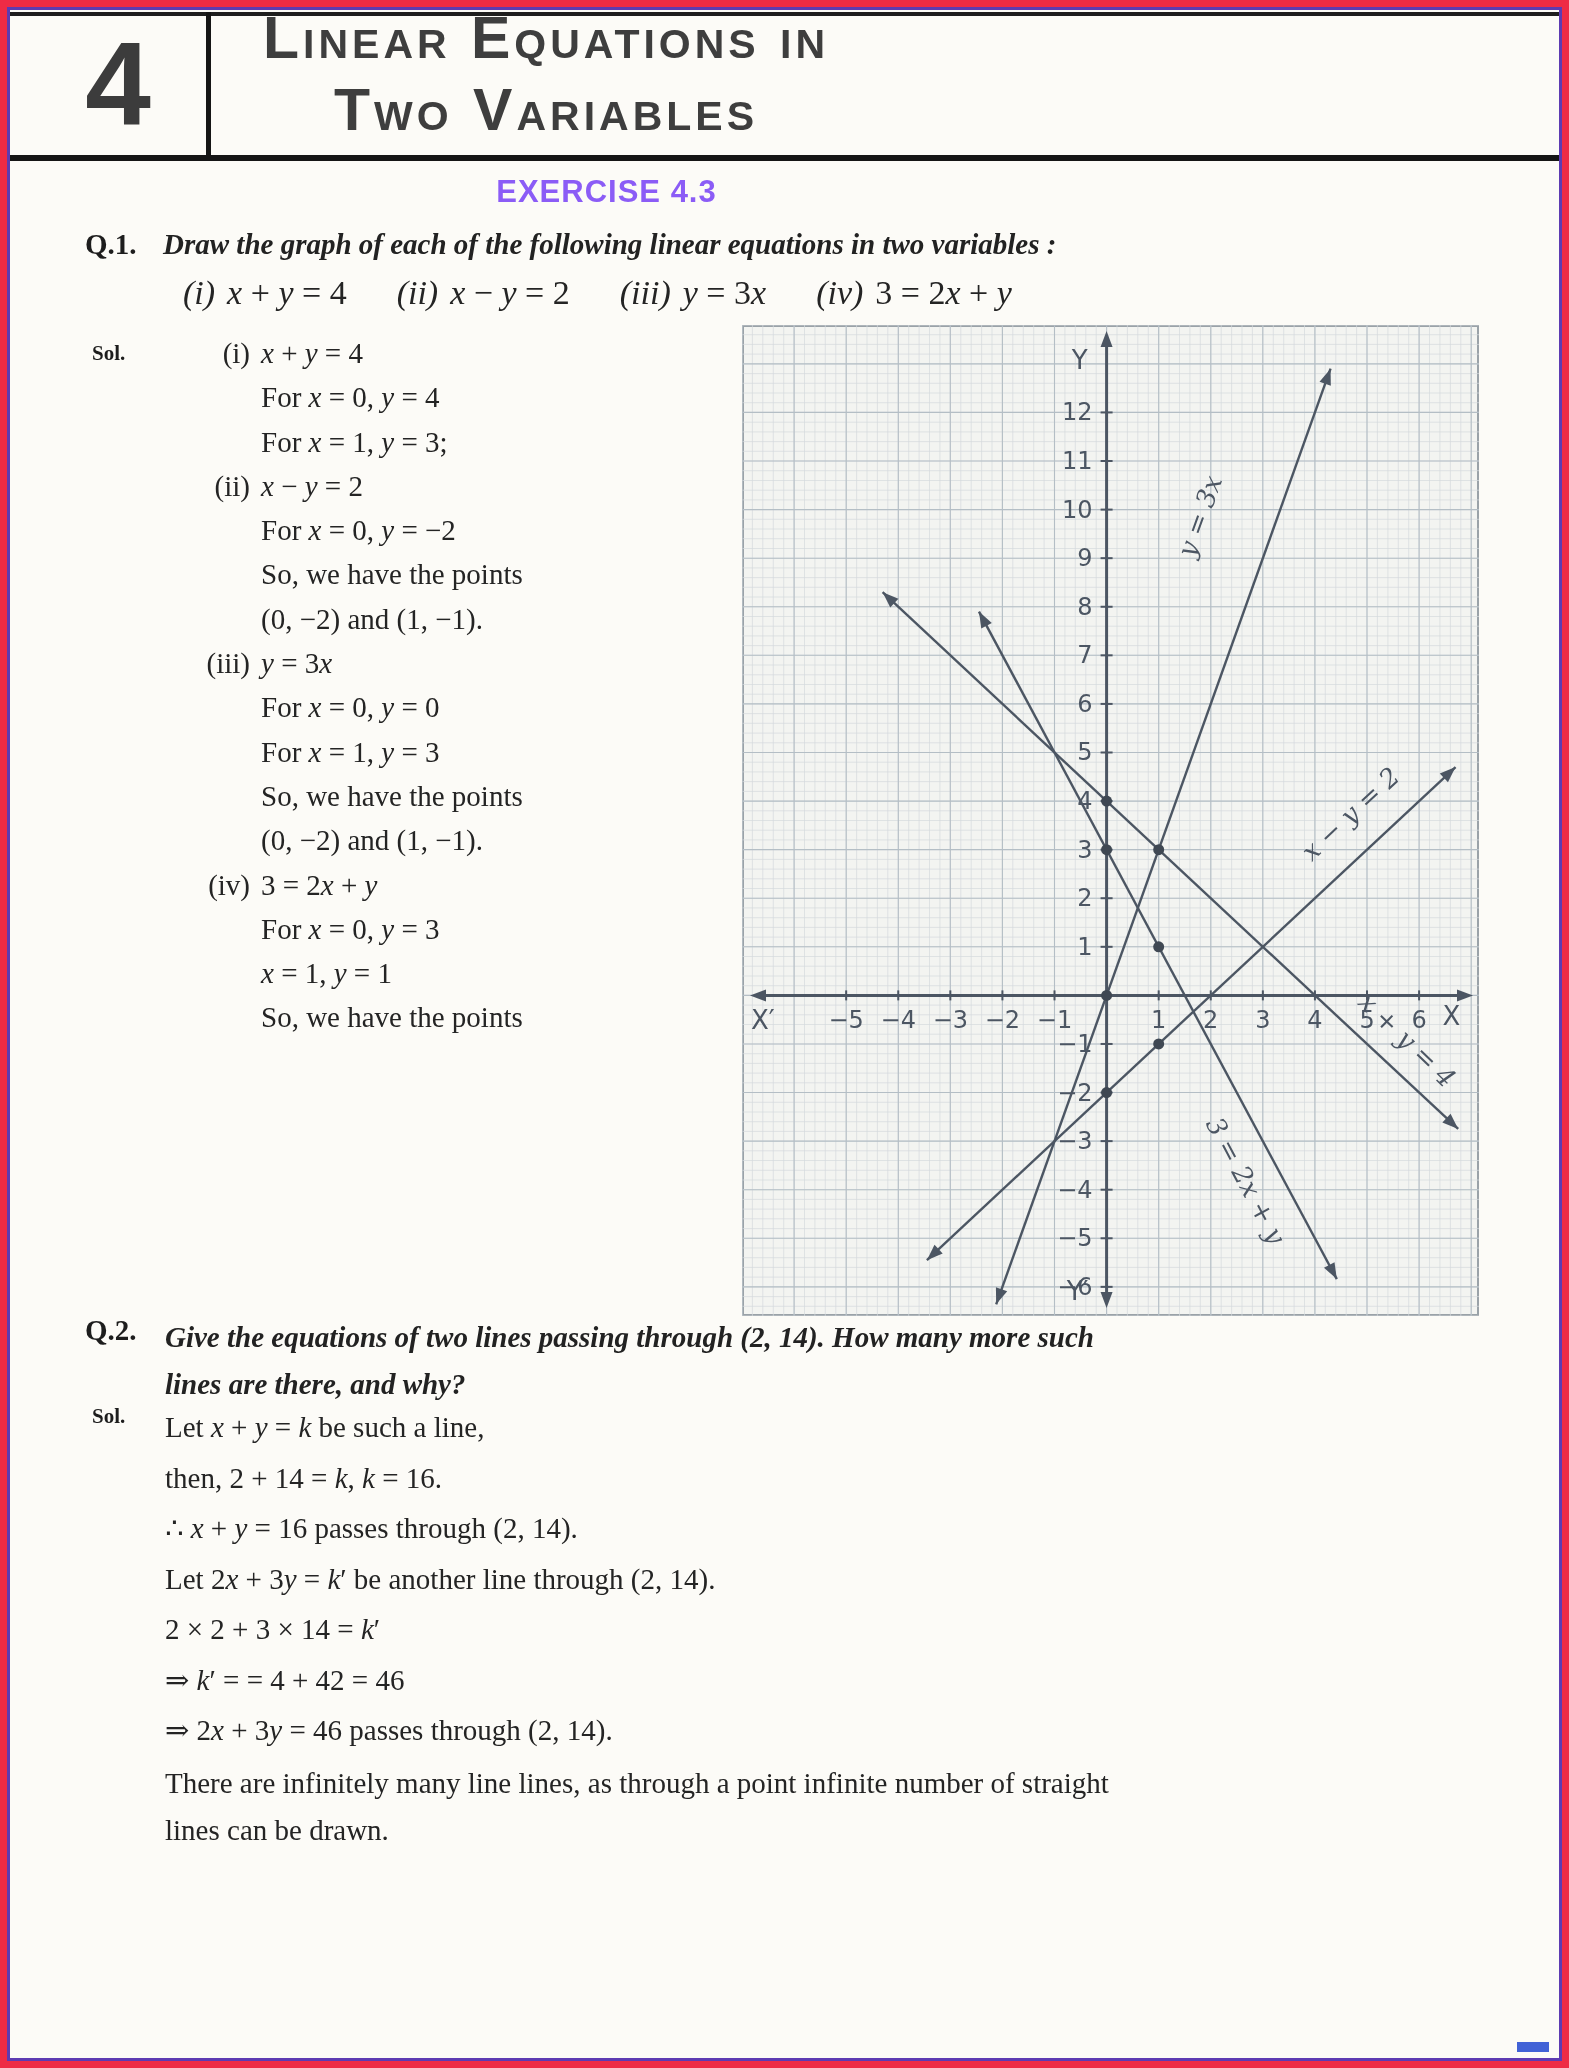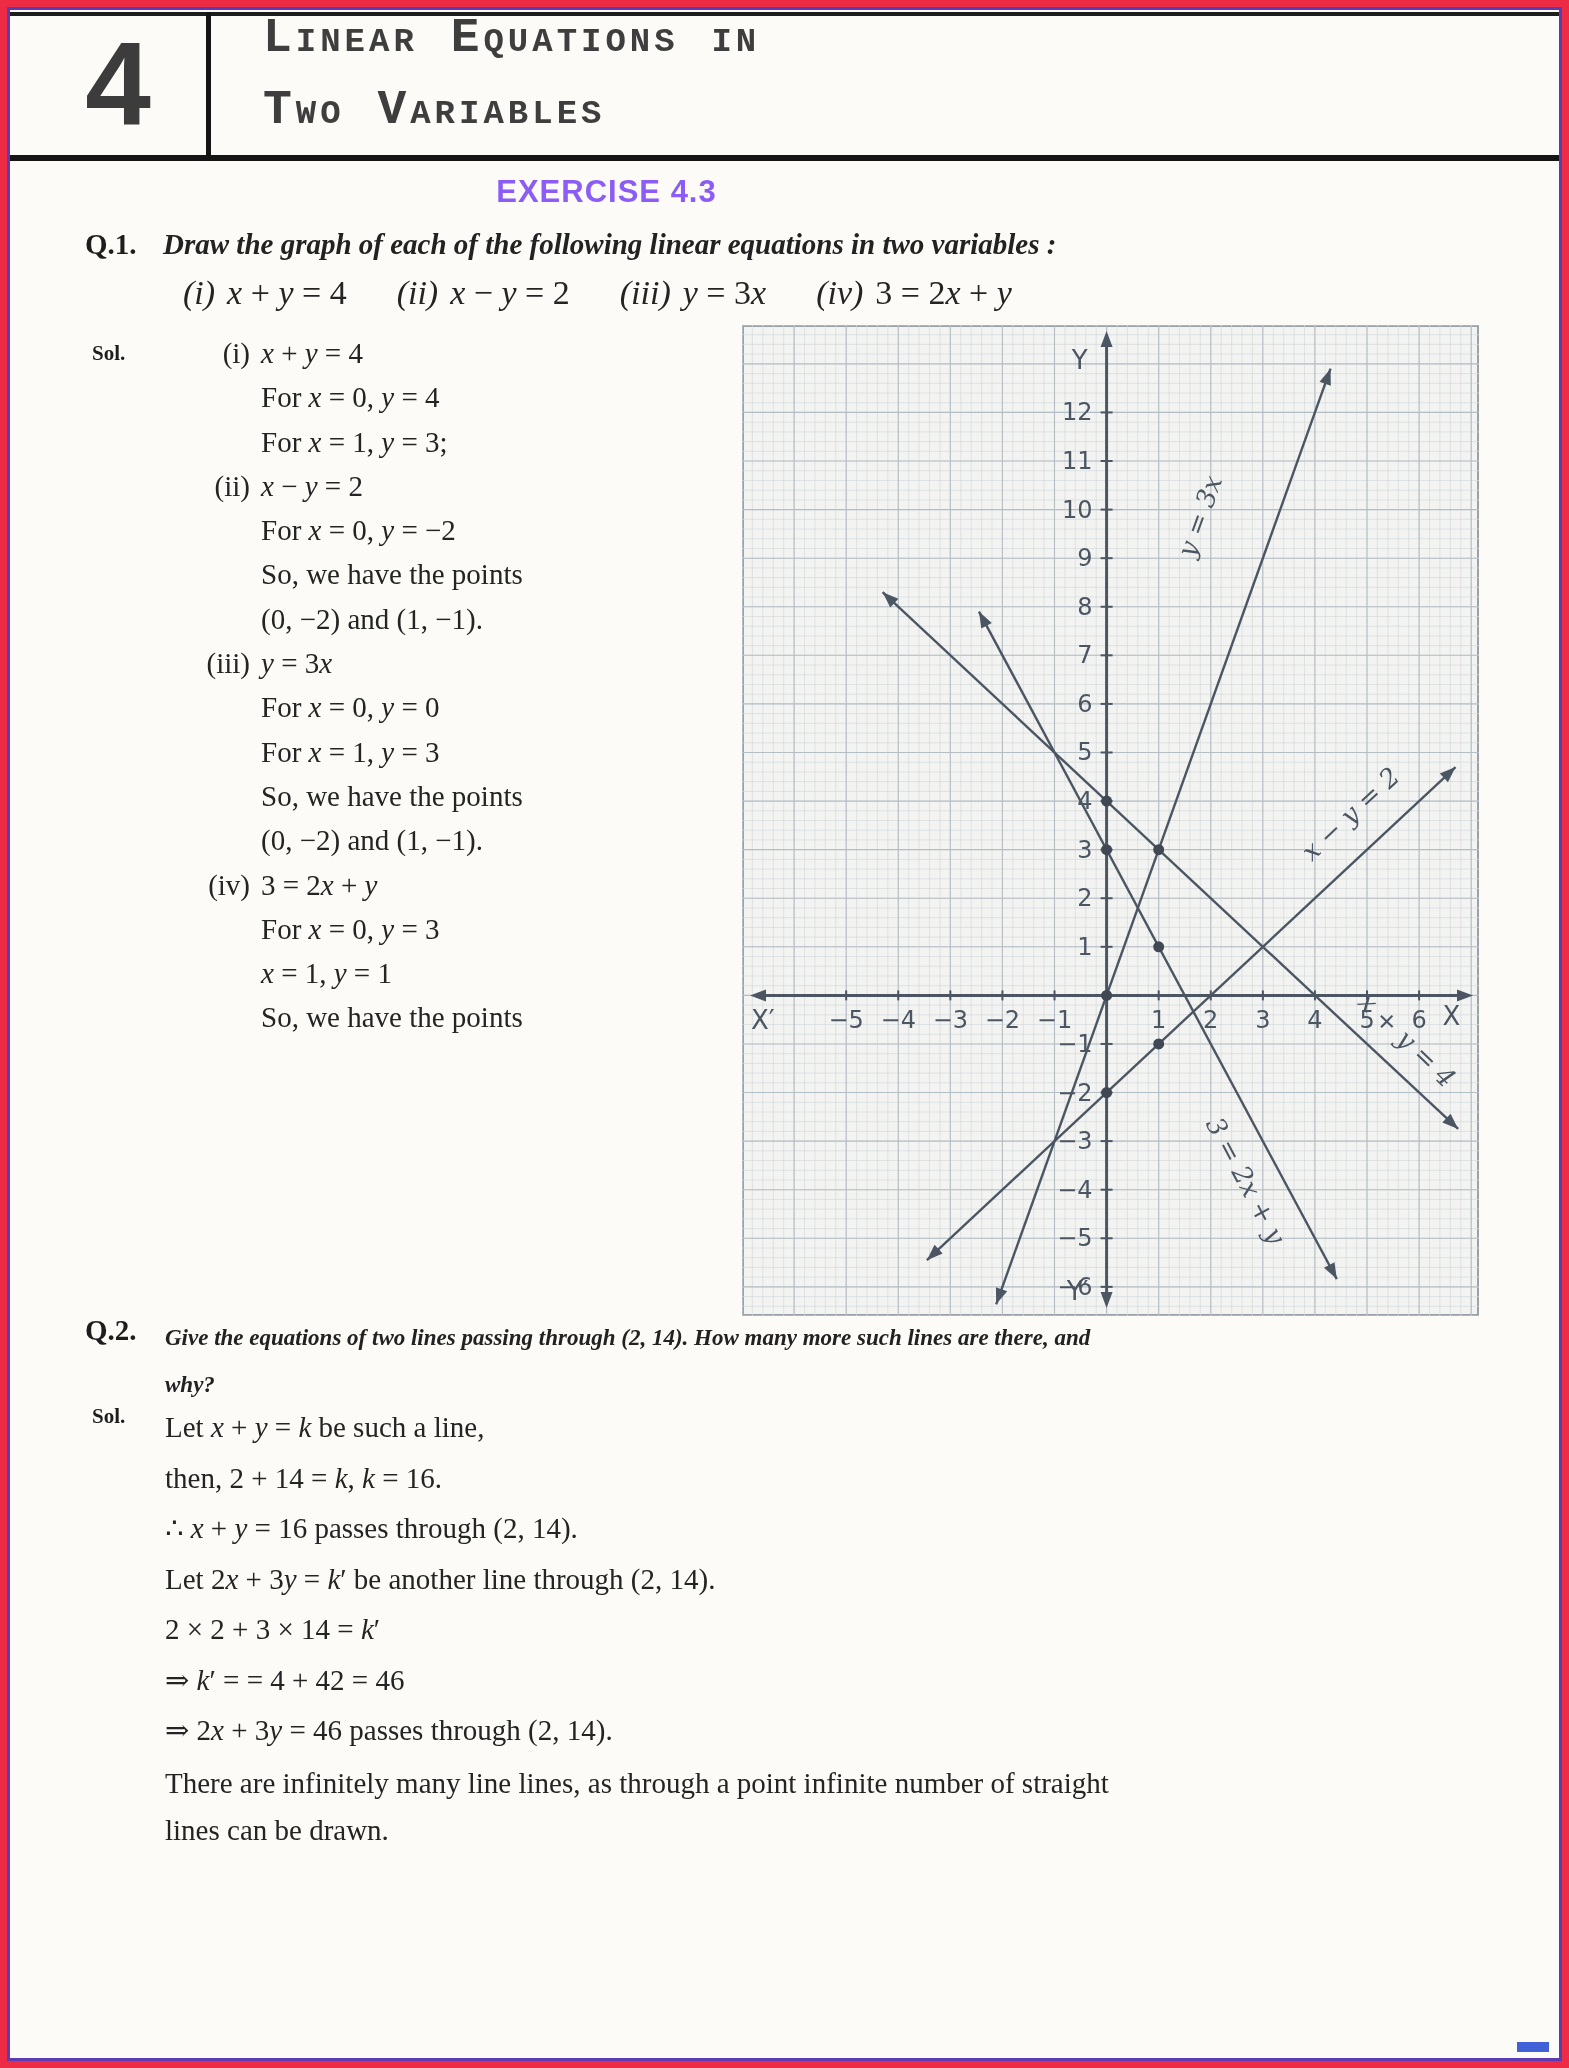--- a/index.html
+++ b/index.html
@@ -4,34 +4,34 @@
 <style>
   html,body{margin:0;padding:0;background:#e9e9e9;}
   .page{position:relative;width:1569px;height:2068px;background:#fcfbf7;
     box-shadow:inset 0 0 0 7px #ee2b45, inset 0 0 0 10px #5d3bb2;
     font-family:"Liberation Serif","DejaVu Serif","DejaVu Sans",serif;color:#242424;overflow:hidden;}
   .top-rule{position:absolute;left:10px;top:12px;width:1549px;height:4px;background:#1e1e1e;}
   .v-rule{position:absolute;left:206px;top:12px;width:5px;height:147px;background:#151515;}
   .h-rule{position:absolute;left:10px;top:155px;width:1549px;height:6px;background:#151515;}
   .chap-num{position:absolute;left:30px;top:14px;width:176px;height:140px;display:flex;align-items:center;justify-content:center;
     font-family:"Liberation Sans","DejaVu Sans",sans-serif;font-weight:bold;font-size:118px;color:#3c3c3c;}
-  .chap-title{position:absolute;left:263px;top:2px;font-family:Liberation Mono, monospace;
-    font-weight:bold;font-variant:small-caps;color:#3e3e3e;font-size:48px;letter-spacing:4px;line-height:72px;white-space:nowrap;}
+  .chap-title{position:absolute;left:263px;top:2px;font-family:Liberation Sans, sans-serif;
+    font-weight:bold;font-variant:small-caps;color:#3e3e3e;font-size:59px;letter-spacing:4px;line-height:72px;white-space:nowrap;text-align:center;}
   .exercise{position:absolute;left:85px;top:174px;width:1043px;text-align:center;
     font-family:"Liberation Sans","DejaVu Sans",sans-serif;font-weight:bold;font-size:31px;letter-spacing:1px;color:#8b5cf6;}
   .q-label{position:absolute;left:85px;font-weight:bold;font-size:29px;color:#1d1d1d;}
   .q1-question{position:absolute;left:163px;top:228px;width:980px;font-style:italic;font-weight:bold;font-size:29px;color:#222;}
   .q1-equations{position:absolute;left:183px;top:274px;display:flex;gap:50px;font-size:34px;white-space:nowrap;}
   .eq-m{font-style:italic;margin-right:12px;}
   .sol-label{position:absolute;left:92px;font-weight:bold;font-size:21px;color:#1d1d1d;}
   .q1-solution{position:absolute;left:165px;top:337px;width:575px;}
   .sol-row{display:flex;height:44.3px;font-size:29px;align-items:flex-start;}
   .sol-m{width:96px;text-align:right;padding-right:11px;box-sizing:border-box;flex:none;}
   .sol-t{flex:1;}
-  .q2-question{position:absolute;left:165px;top:1314px;width:958px;font-style:italic;font-weight:bold;font-size:23px;line-height:47px;color:#222;}
+  .q2-question{position:absolute;left:165px;top:1314px;width:958px;font-style:italic;font-weight:bold;font-size:29px;line-height:47px;color:#222;}
   .q2-solution{position:absolute;left:165px;top:1402px;width:1005px;font-size:29px;}
   .q2-line{height:50.5px;line-height:50.5px;white-space:nowrap;}
   .q2-last{height:auto;line-height:47px;white-space:normal;width:978px;margin-top:4px;}
   #graph-svg{position:absolute;left:742px;top:325px;width:737px;height:991px;}
   .corner-mark{position:absolute;left:1517px;top:2042px;width:32px;height:10px;background:#4162d6;}
   i{font-style:italic;}
 </style>
 </head>
 <body>
 

